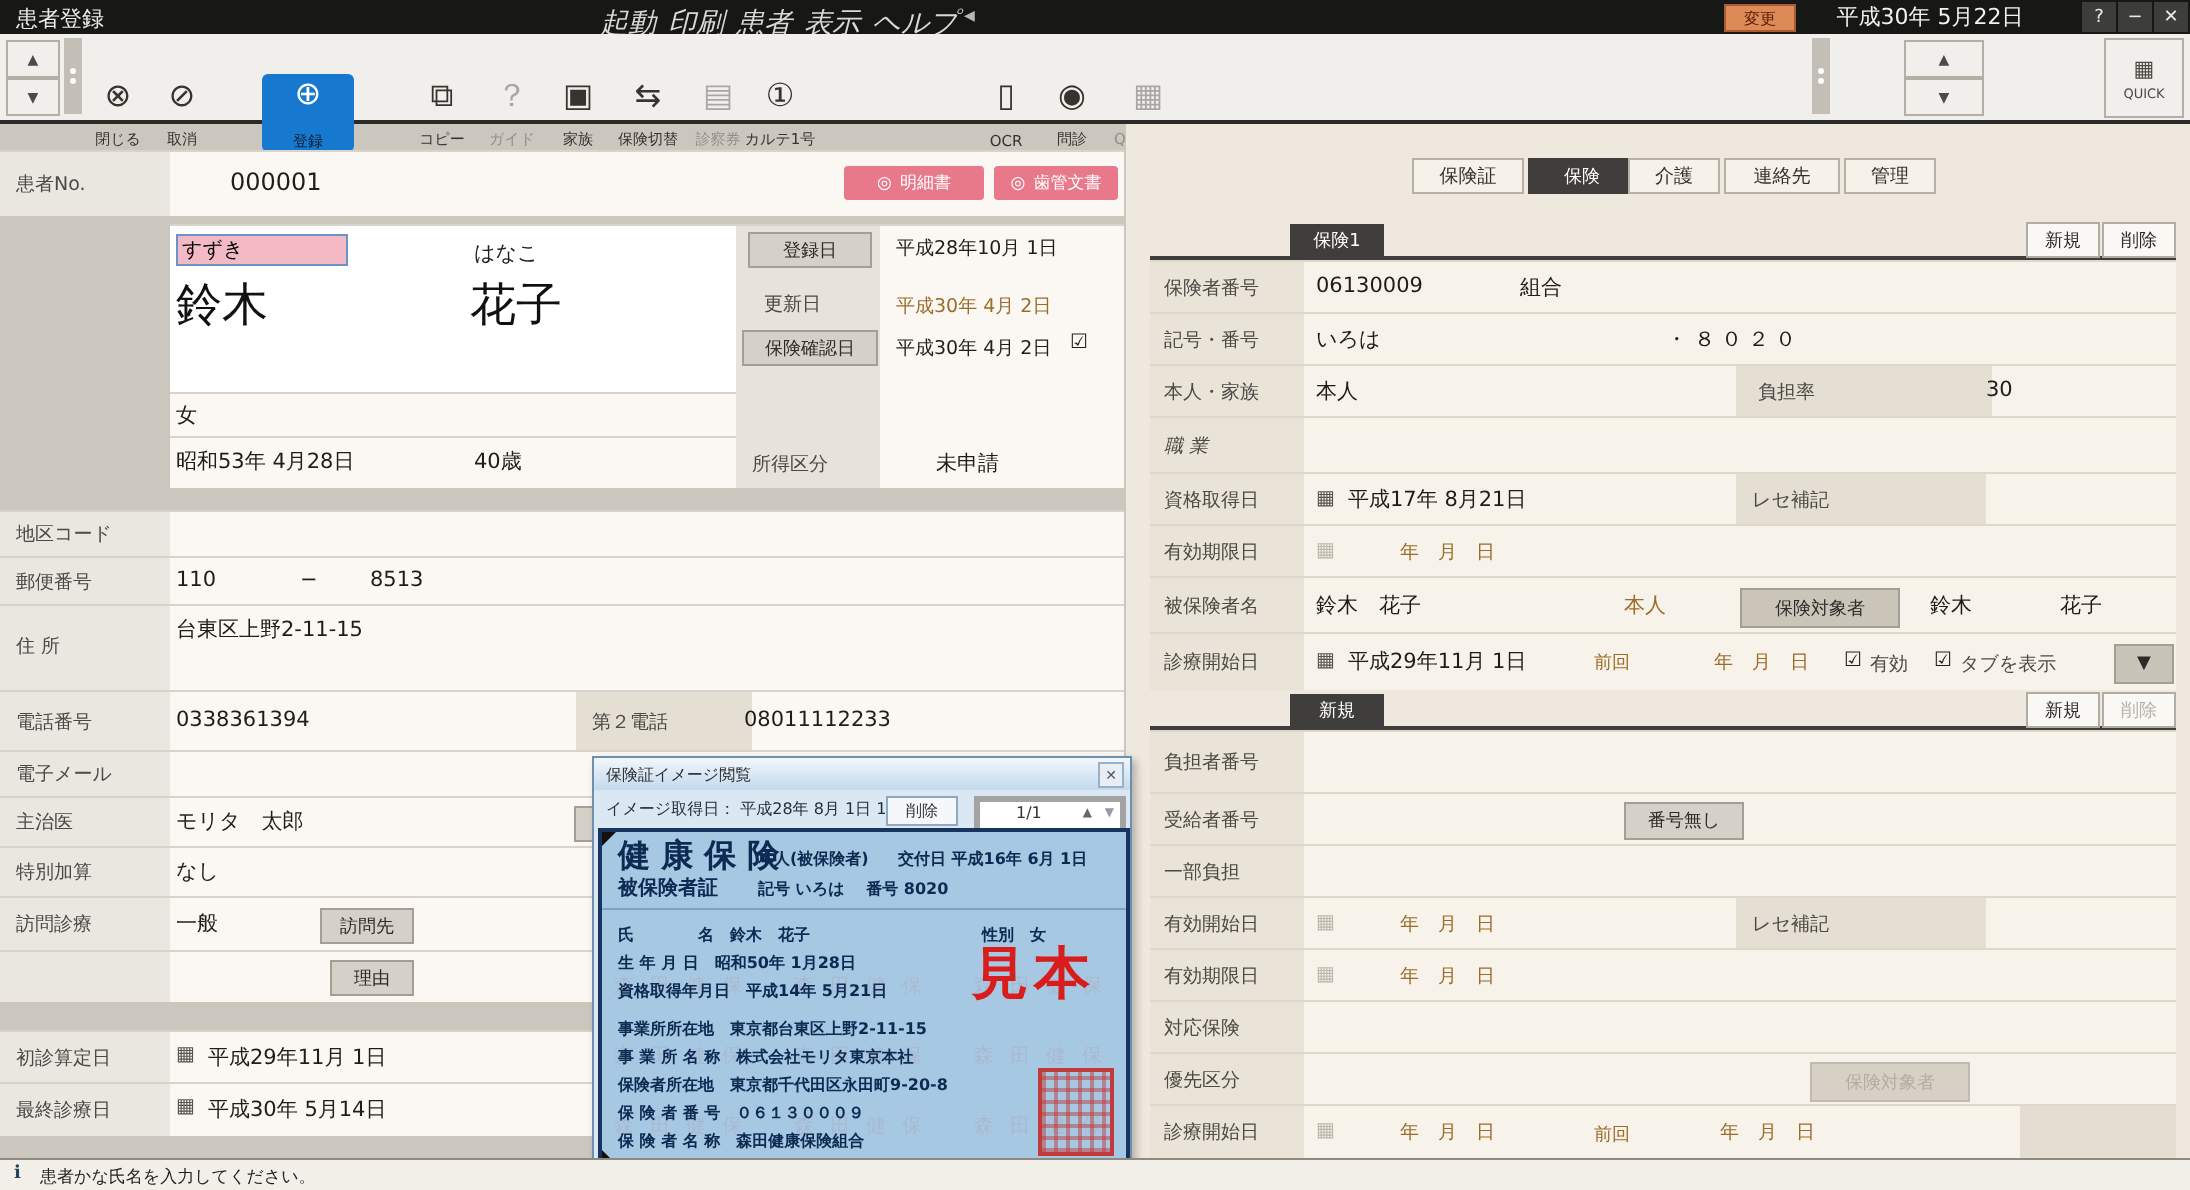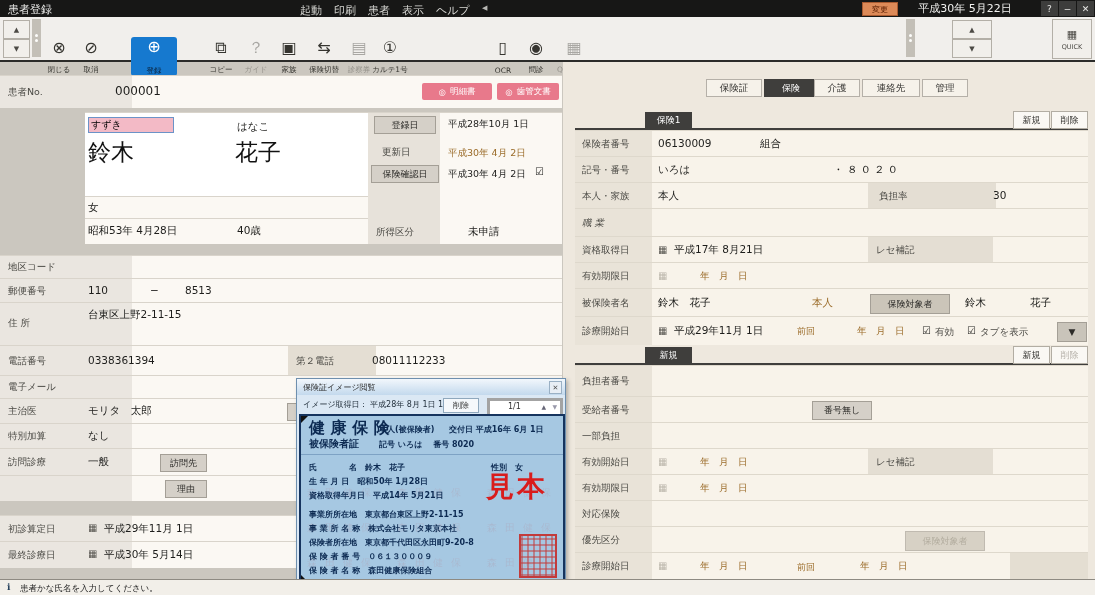--- a/index.html
+++ b/index.html
@@ -1,33 +1,33 @@
 <!DOCTYPE html>
 <html><head>
 <meta charset="utf-8">
 <style>
   html,body{margin:0;padding:0;background:#888;}
   body{font-family:"DejaVu Sans","Liberation Sans",sans-serif;}
   #win{position:relative;width:1095px;height:595px;background:#cbc7bf;overflow:hidden;margin:0 auto;}
   .abs{position:absolute;}
   
   #titlebar{position:absolute;left:0;top:0;width:1095px;height:17px;background:#171716;color:#ececea;}
-  .menu-item{font-size:11px;color:#d8d8d4;margin-right:14px;}
+  .menu-item{font-size:14px;color:#d8d8d4;margin-right:14px;font-style:italic;}
   .winbtn{width:17px;height:15px;background:#3d3d3c;color:#e9e9e7;font-size:9px;display:flex;align-items:center;justify-content:center;margin-left:1px;}
   
   #toolbar{position:absolute;left:0;top:17px;width:1095px;height:43px;background:#f1efec;border-bottom:2px solid #2b2b29;}
   .navb{background:#f1efeb;border:1px solid #b3afa7;display:flex;align-items:center;justify-content:center;font-size:7px;color:#4c4a45;}
   .split{background:#c3bfb7;}
   .split i{display:block;width:3px;height:3px;border-radius:50%;background:#fdfdfb;margin:2px auto;}
   .tbtn{position:absolute;top:21px;height:37px;display:flex;flex-direction:column;align-items:center;justify-content:space-between;color:#35342f;}
   .tbtn .g{font-size:16px;line-height:19px;}
   .tbtn .t{font-size:7.5px;white-space:nowrap;}
   .dis{opacity:.38;}
   
-  .lblc{background:#eae6e0;padding-left:47px;}
+  .lblc{background:#eae6e0;}
   .llbl{font-size:9.5px;color:#4b4a45;}
   .fld{background:#fbf8f3;border-top:1px solid #d9d4cb;}
   .val{font-size:10.5px;color:#1d1d1b;white-space:nowrap;}
   .chip{background:#d5d0c8;border:1px solid #a49f96;color:#2c2b28;display:flex;align-items:center;justify-content:center;font-size:9px;white-space:nowrap;}
   .flat{background:#e4ded3;color:#4b4a45;display:flex;align-items:center;font-size:9.5px;padding-left:8px;}
   .btn{background:#faf8f4;border:1px solid #b2ada3;color:#2c2b28;display:flex;align-items:center;justify-content:center;font-size:9px;}
   .brown{color:#9b6c2a;}
   .cal{font-size:10px;color:#55534e;}
   .dimc{color:#bcb7ac;}
   .ck{font-size:10px;color:#1d1d1b;}

